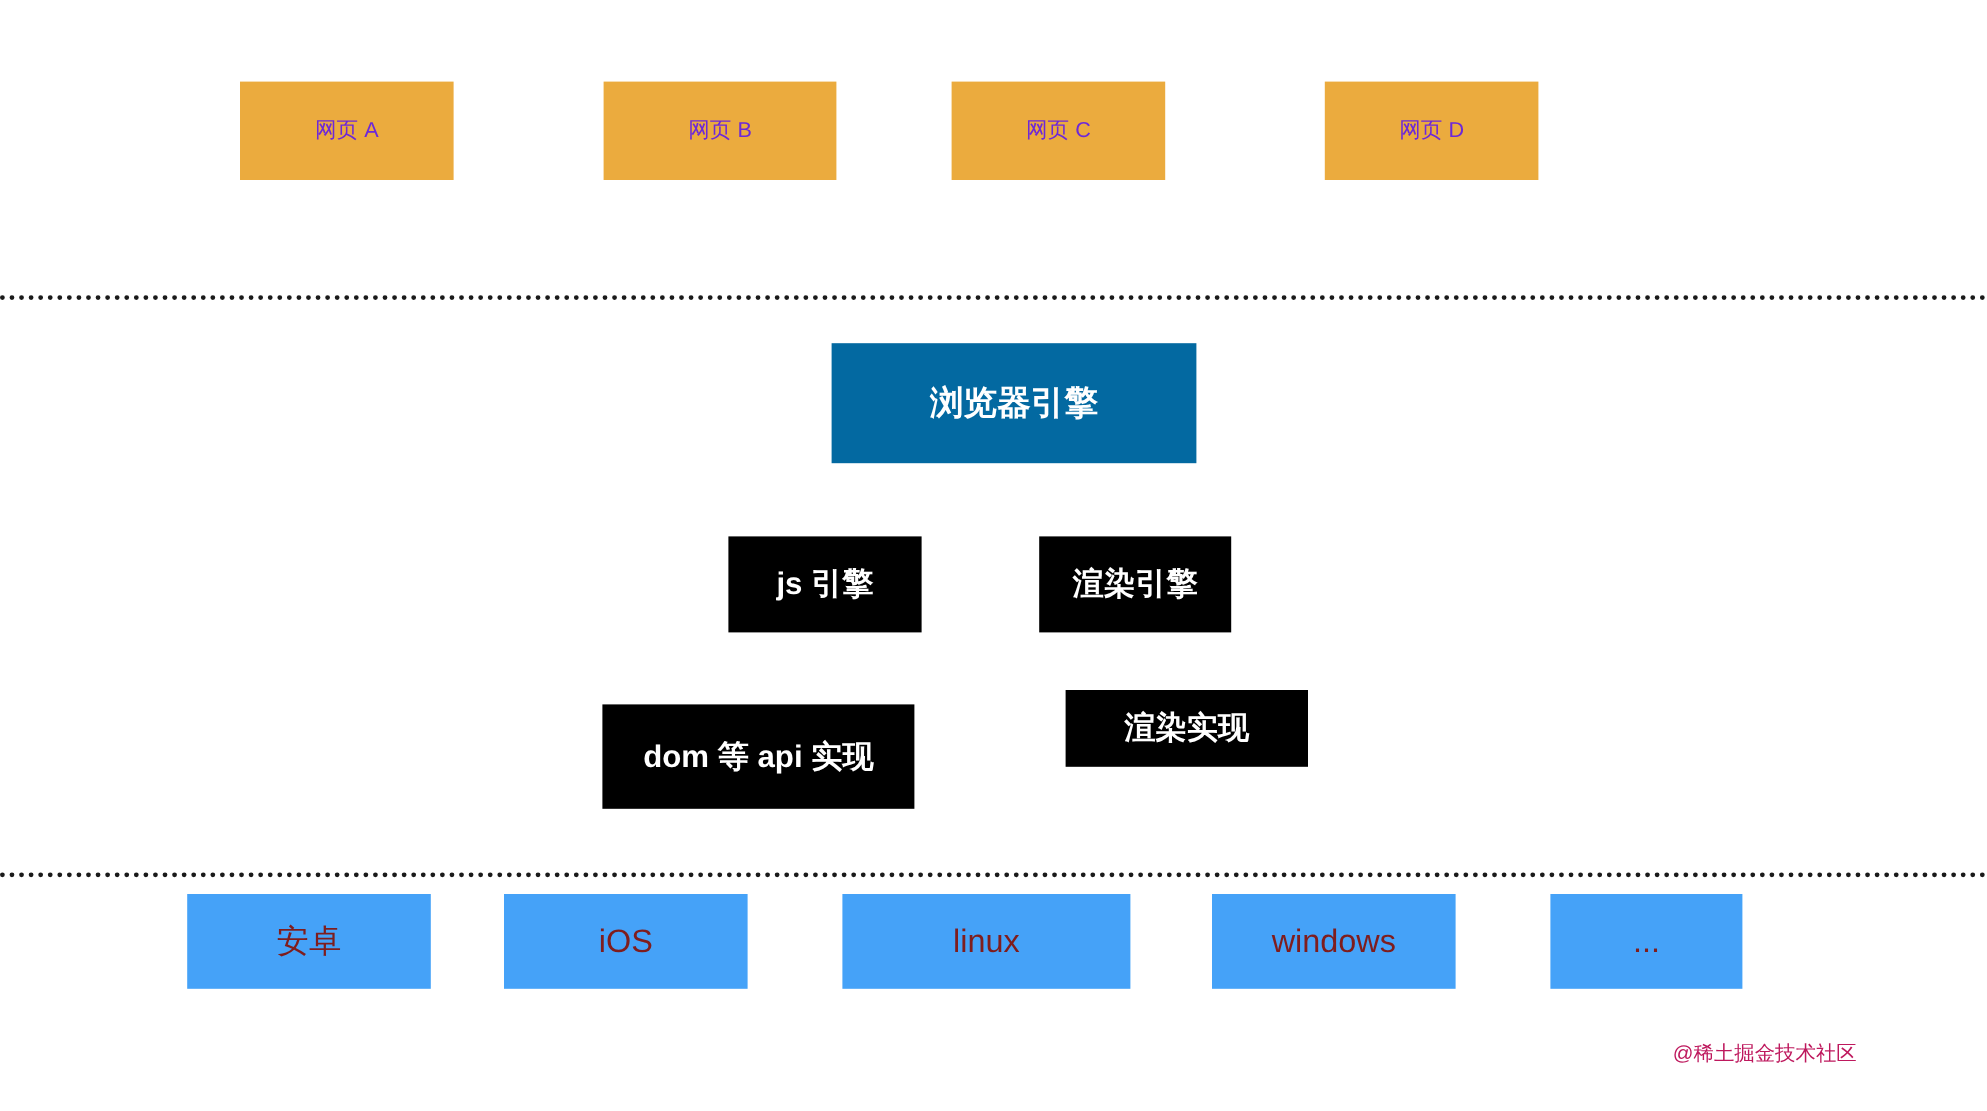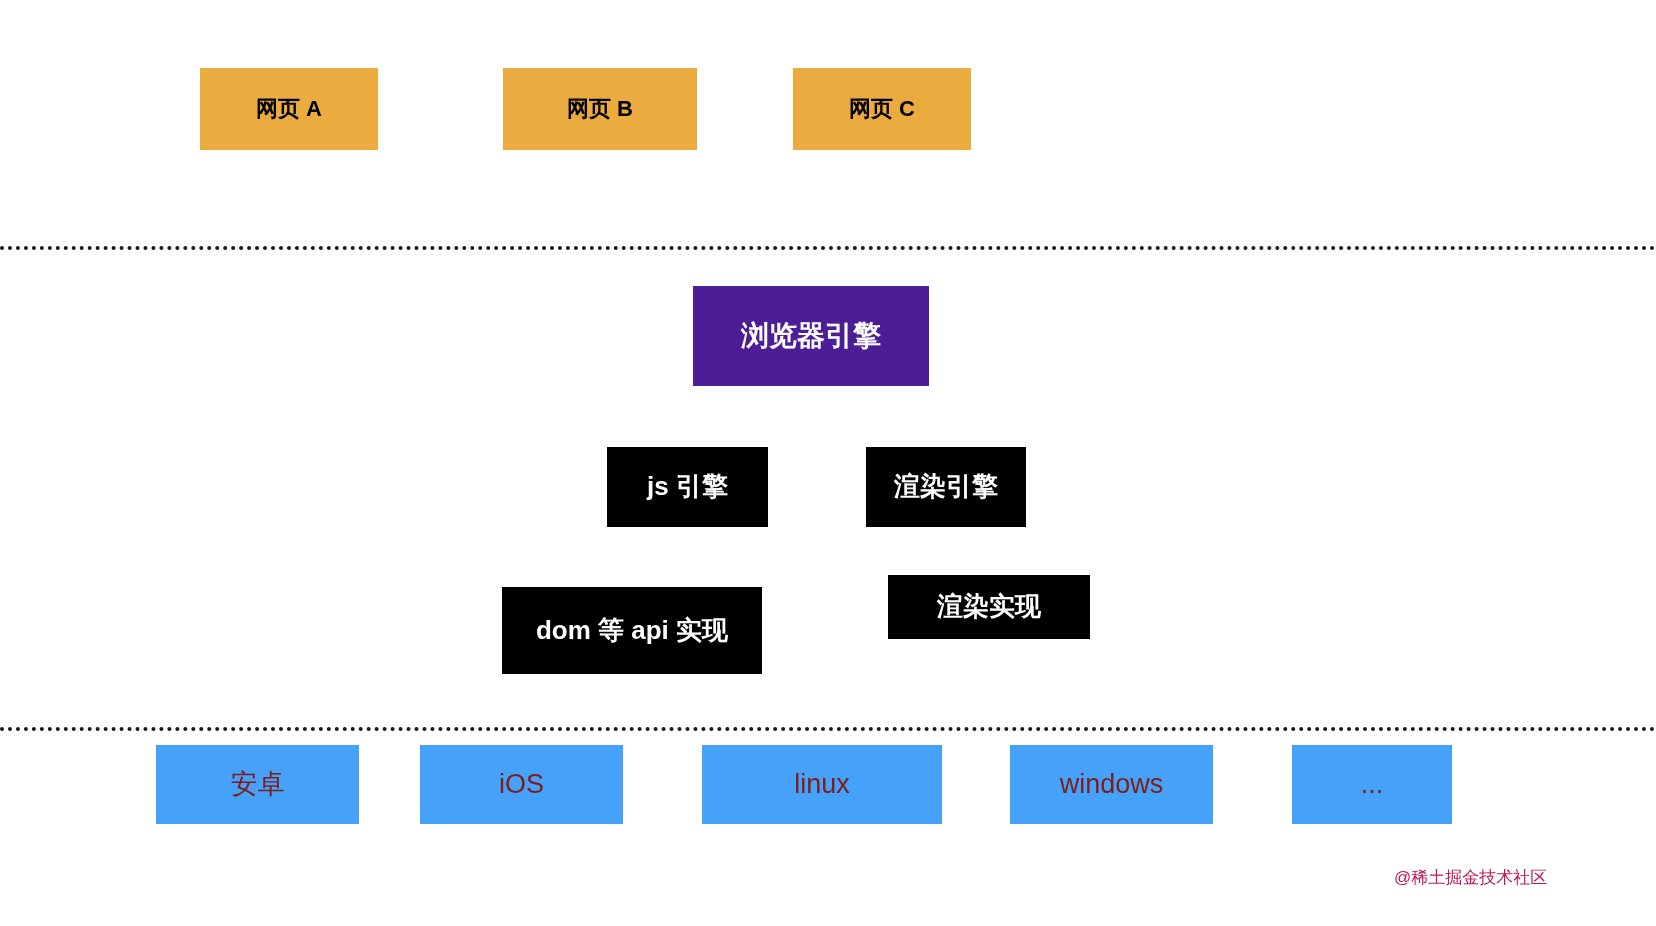--- a/index.html
+++ b/index.html
@@ -20,23 +20,23 @@
     display: flex;
     align-items: center;
     justify-content: center;
     box-sizing: border-box;
     text-align: center;
     line-height: 1.2;
     white-space: nowrap;
   }
   .box-page {
     background: #EBAB3E;
-    color: #000000;
-    font-size: 22px;
-    font-weight: 700;
+    color: #6d28d9;
+    font-size: 18px;
+    font-weight: 400;
   }
   .box-engine {
     background: #000000;
     color: #ffffff;
     font-weight: 700;
   }
   .box-os {
     background: #45A2F8;
     color: #7f1d1d;
     font-size: 27px;
@@ -64,24 +64,27 @@
 
   <div class="box box-page" style="left: 200px; top: 68px; width: 178px; height: 82px; background: rgb(235, 171, 62);">
     <span>网页 A</span>
   </div>
   <div class="box box-page" style="left: 503px; top: 68px; width: 194px; height: 82px; background: rgb(235, 171, 62);">
     <span>网页 B</span>
   </div>
   <div class="box box-page" style="left: 793px; top: 68px; width: 178px; height: 82px; background: rgb(235, 171, 62);">
     <span>网页 C</span>
   </div>
+  <div class="box box-page" style="left: 1104px; top: 68px; width: 178px; height: 82px; background: rgb(235, 171, 62);">
+    <span>网页 D</span>
+  </div>
 
   <div class="divider" style="top: 246px; border-top-color: rgb(26, 26, 26);"></div>
 
-  <div class="box box-engine" style="left: 693px; top: 286px; width: 236px; height: 100px; font-size: 28px; background: #4c1d95;">
+  <div class="box box-engine" style="left: 693px; top: 286px; width: 304px; height: 100px; font-size: 28px; background: #0369a1;">
     <span>浏览器引擎</span>
   </div>
   <div class="box box-engine" style="left: 607px; top: 447px; width: 161px; height: 80px; font-size: 26px; background: rgb(0, 0, 0);">
     <span>js 引擎</span>
   </div>
   <div class="box box-engine" style="left: 866px; top: 447px; width: 160px; height: 80px; font-size: 26px; background: rgb(0, 0, 0);">
     <span>渲染引擎</span>
   </div>
   <div class="box box-engine" style="left: 502px; top: 587px; width: 260px; height: 87px; font-size: 26px; background: rgb(0, 0, 0);">
     <span>dom 等 api 实现</span>

